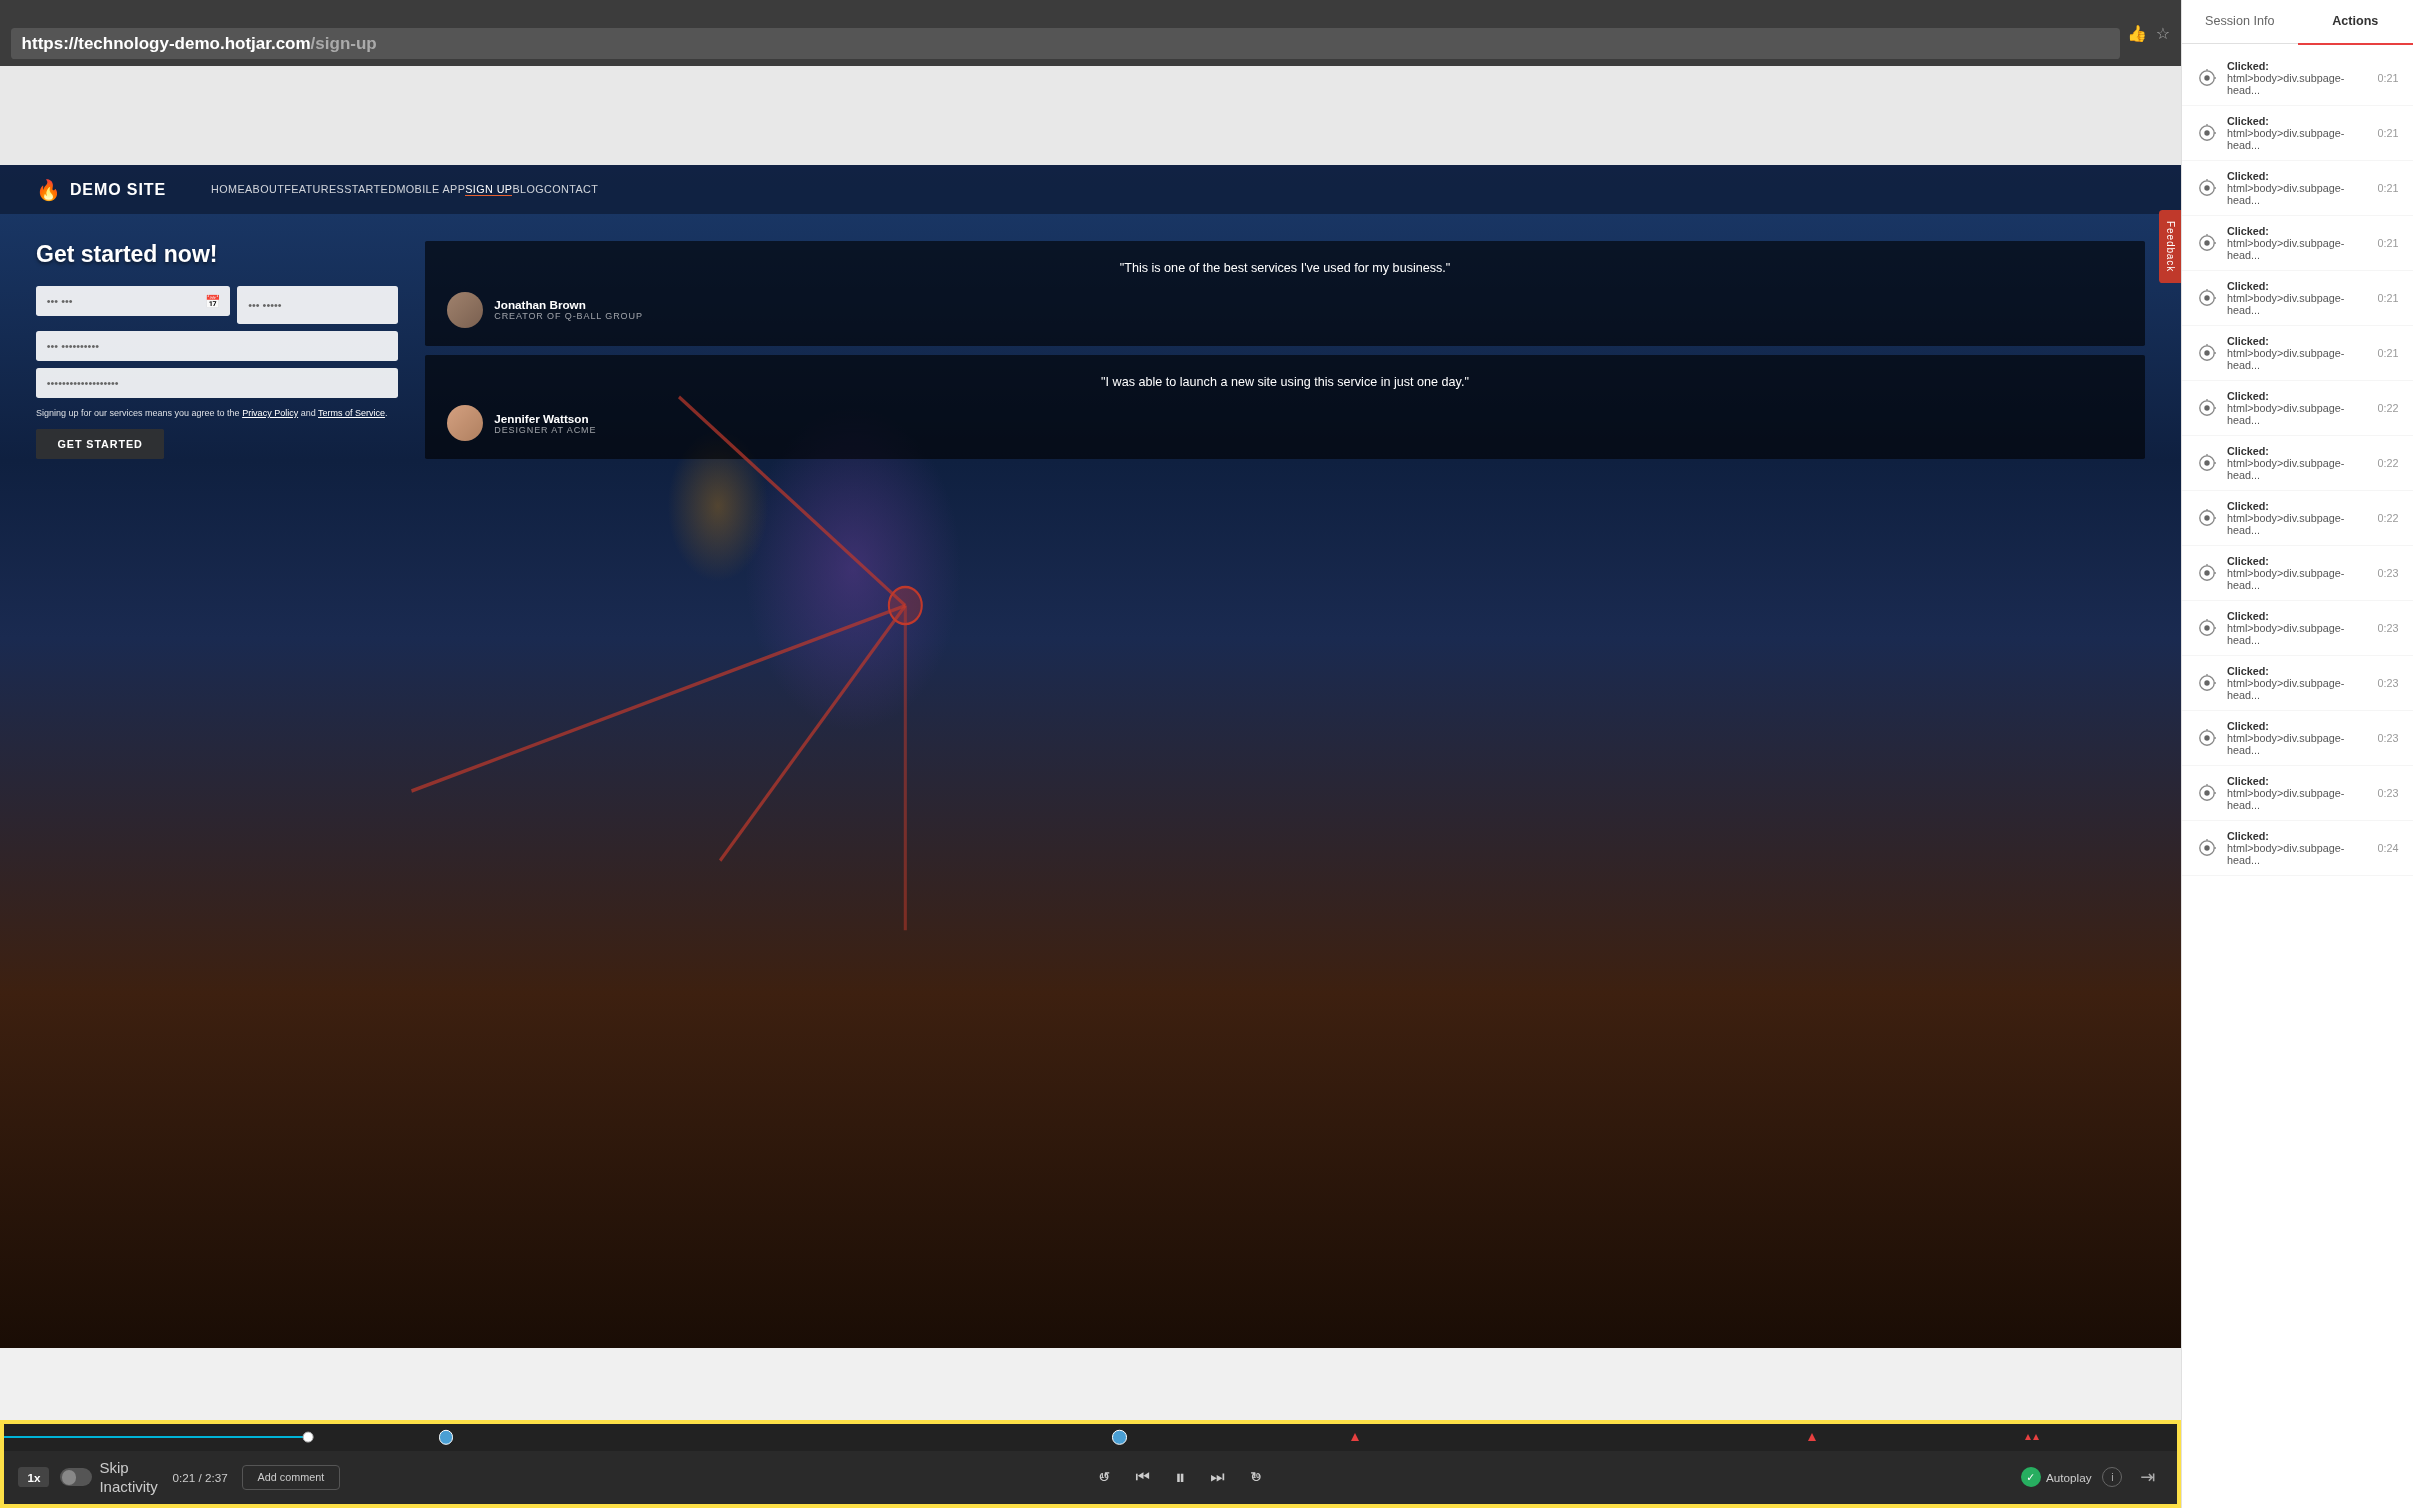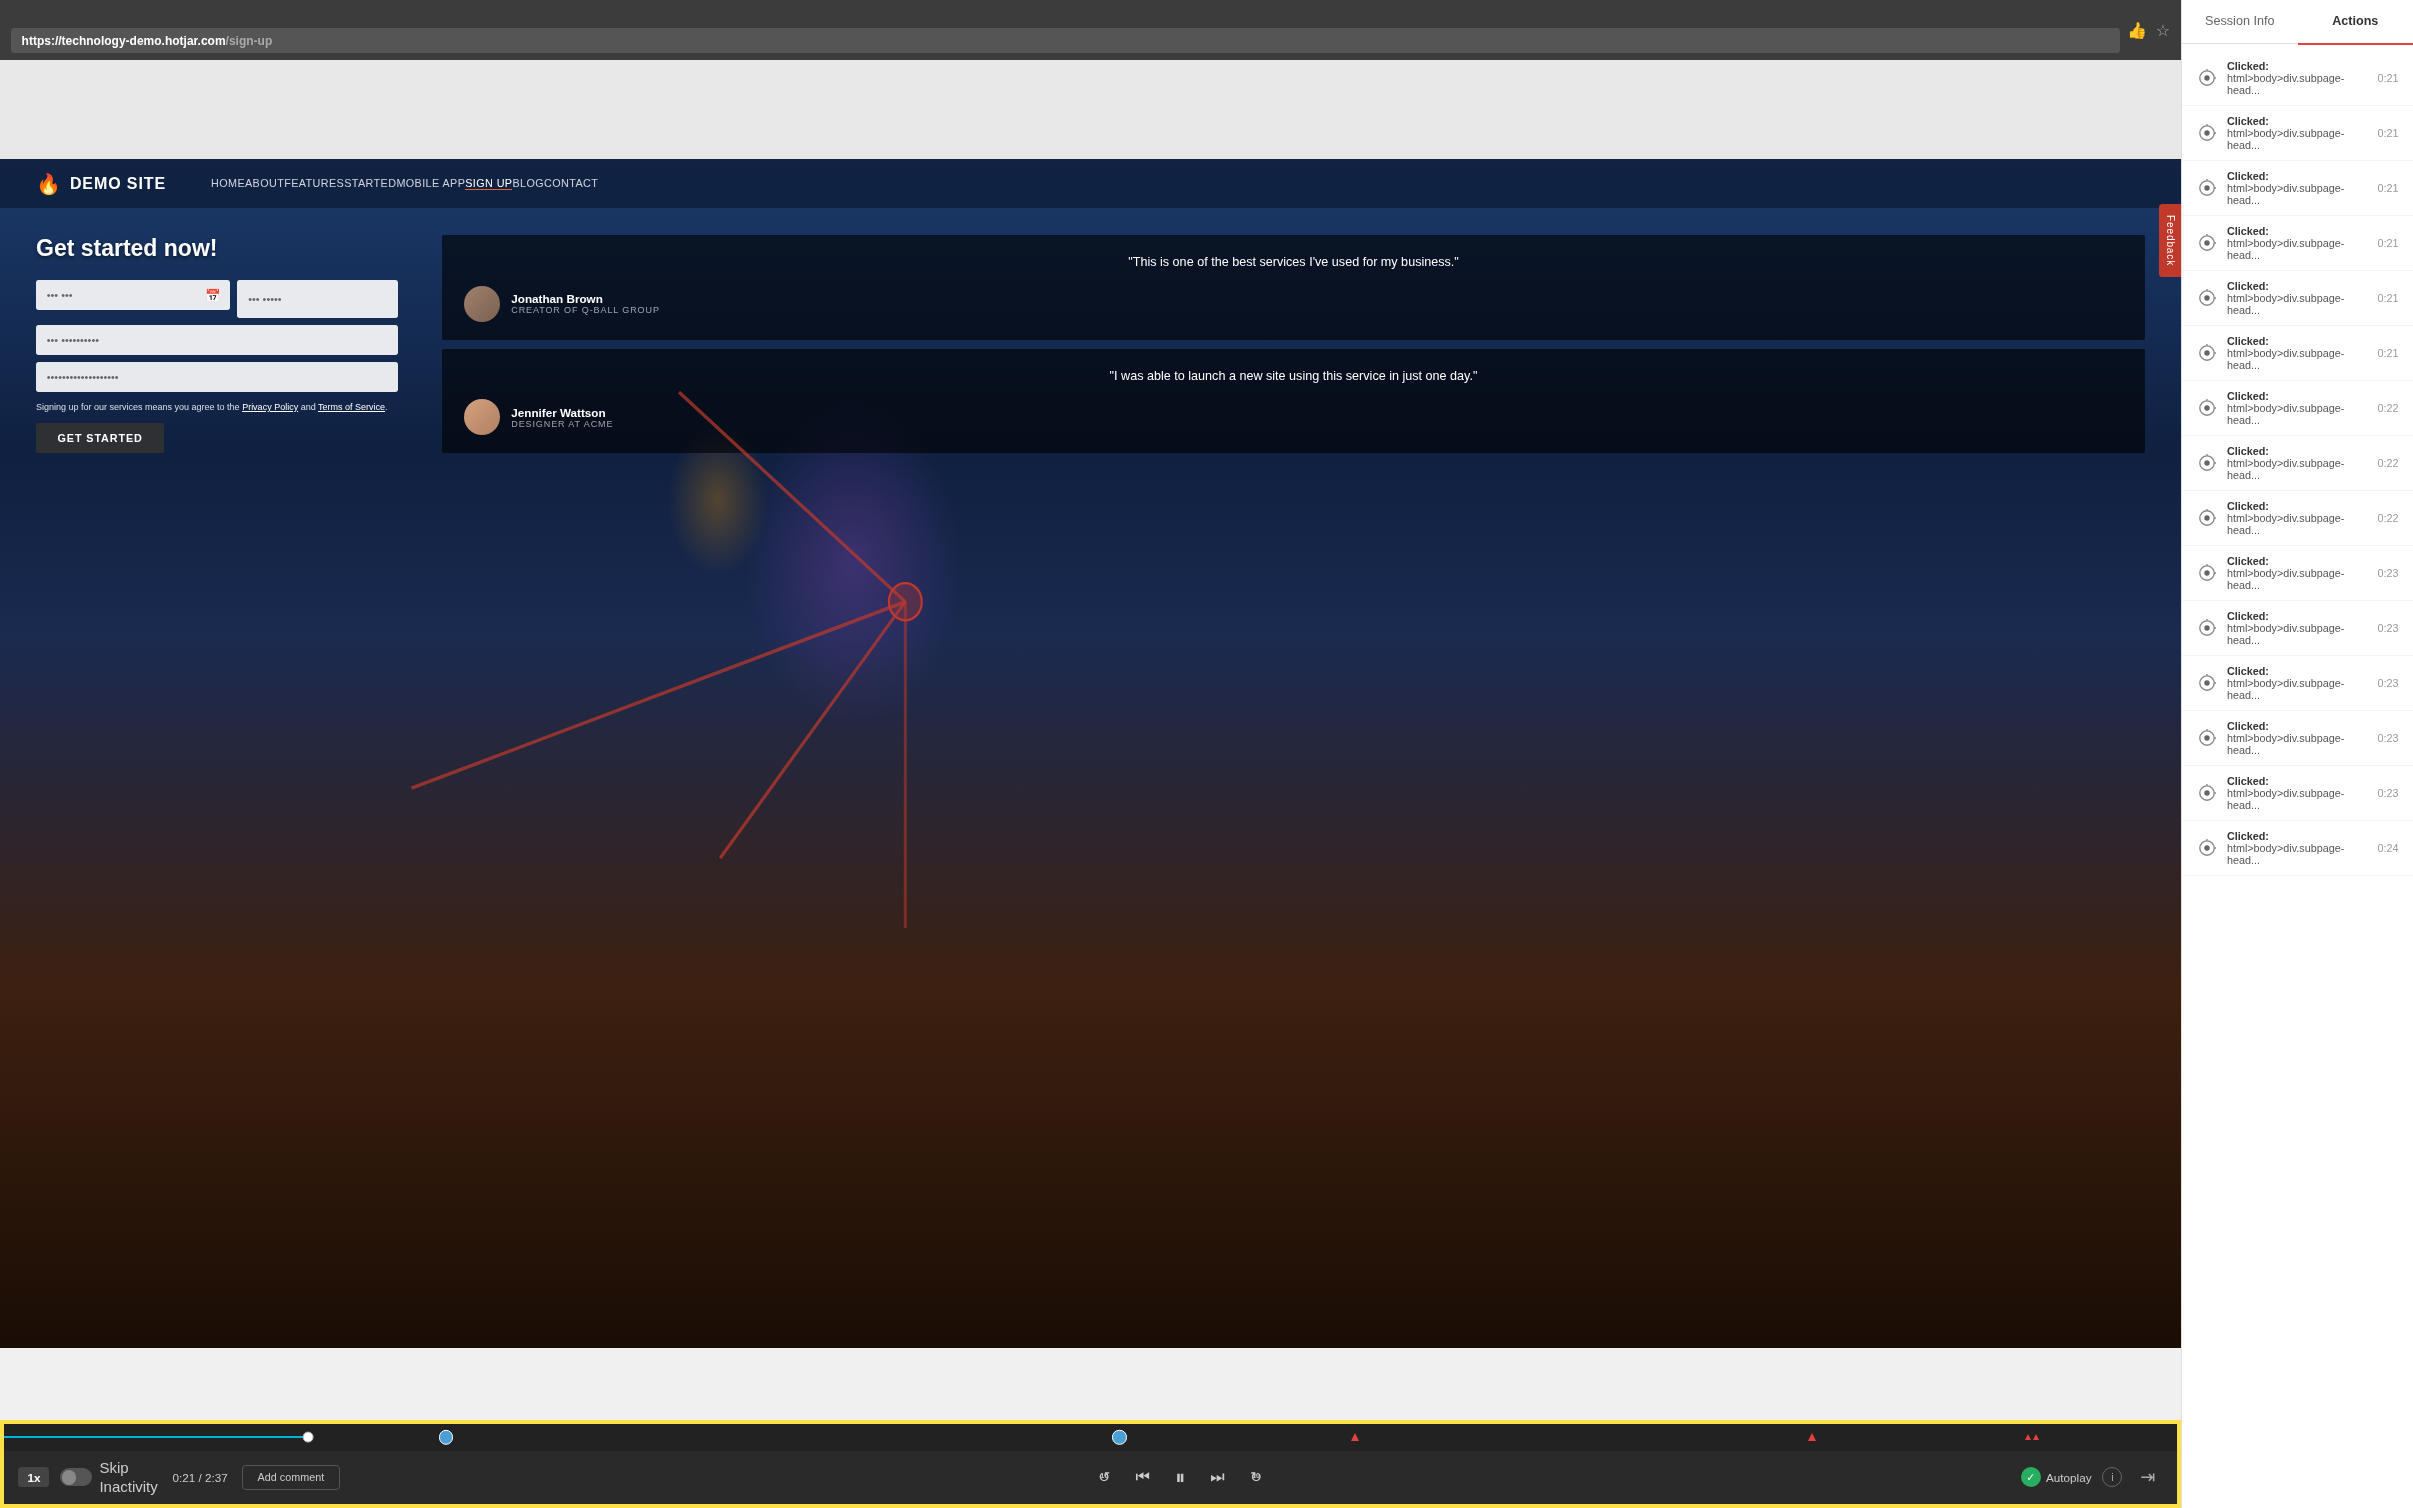--- a/index.html
+++ b/index.html
@@ -6,21 +6,21 @@
     body { font-family: -apple-system, BlinkMacSystemFont, 'Segoe UI', sans-serif; background: #1a1a1a; display: flex; flex-direction: column; height: 100vh; overflow: hidden; }
 
     
     .app-container { display: flex; flex: 1; overflow: hidden; height: 100vh; }
     
     
     .browser-panel { flex: 1; display: flex; flex-direction: column; background: #2b2b2b; overflow: hidden; }
     
     
     .browser-chrome { background: #3c3c3c; padding: 7.2px 10.8px; display: flex; align-items: center; gap: 7.2px; min-height: 50px; }
-    .url-bar { flex: 1; background: #555; border: none; border-radius: 3.6px; padding: 5.4px 10.8px; color: #ccc; font-size: 12px; margin-top: 21px; }
+    .url-bar { flex: 1; background: #555; border: none; border-radius: 3.6px; padding: 5.4px 10.8px; color: #ccc; font-size: 17px; margin-top: 21px; }
     .url-bar span { color: #fff; font-weight: 600; }
     .browser-icons { display: flex; gap: 9px; align-items: center; }
     .browser-icon { color: #aaa; font-size: 16px; cursor: pointer; }
 
     
     .website-content { flex: 1; overflow: hidden; display: flex; flex-direction: column; position: relative; }
     
     
     .site-top-gray { height: 99px; background: #e8e8e8; }
     
@@ -43,21 +43,21 @@
     .logo-flame { color: #e86030; font-size: 20px; }
     .logo-text { color: #fff; font-size: 16px; font-weight: 600; letter-spacing: 0.9px; }
     .nav-links { display: flex; margin-left: 18px; }
     .nav-link { color: rgba(255,255,255,0.8); font-size: 10.8px; font-weight: 500; text-decoration: none; letter-spacing: 0.4px; }
     .nav-link.active { color: #fff; border-bottom: 1.8px solid #e86030; }
 
     
     .feedback-tab { position: absolute; right: 0; top: 45px; background: #c0392b; color: #fff; writing-mode: vertical-rl; text-orientation: mixed; font-size: 10px; padding: 10.8px 5.4px; cursor: pointer; z-index: 10; border-radius: 3.6px 0 0 3.6px; letter-spacing: 0.9px; }
 
     
-    .hero-body { display: flex; padding: 27px 36px; gap: 44px; position: relative; z-index: 2; flex: 1; }
+    .hero-body { display: flex; padding: 27px 36px; gap: 27px; position: relative; z-index: 2; flex: 1; }
     
     
     .signup-section { flex: 0 0 269px; }
     .signup-title { color: #fff; font-size: 23px; font-weight: 700; margin-bottom: 18px; text-shadow: 0 1.8px 3.6px rgba(0,0,0,0.5); }
     .form-row { display: flex; gap: 7.2px; margin-bottom: 7.2px; }
     .form-input { flex: 1; background: rgba(255,255,255,0.9); border: none; border-radius: 2.7px; padding: 9px 10.8px; font-size: 10.8px; color: #666; }
     .form-input-icon { display: flex; align-items: center; background: rgba(255,255,255,0.9); border-radius: 2.7px; margin-bottom: 7.2px; }
     .form-input-icon input { flex: 1; border: none; background: transparent; padding: 9px 10.8px; font-size: 10.8px; color: #666; }
     .form-input-icon .icon-end { padding: 0 9px; color: #aaa; font-size: 12.6px; }
     .signup-terms { font-size: 9px; color: rgba(255,255,255,0.85); margin: 9px 0; line-height: 1.5; }

